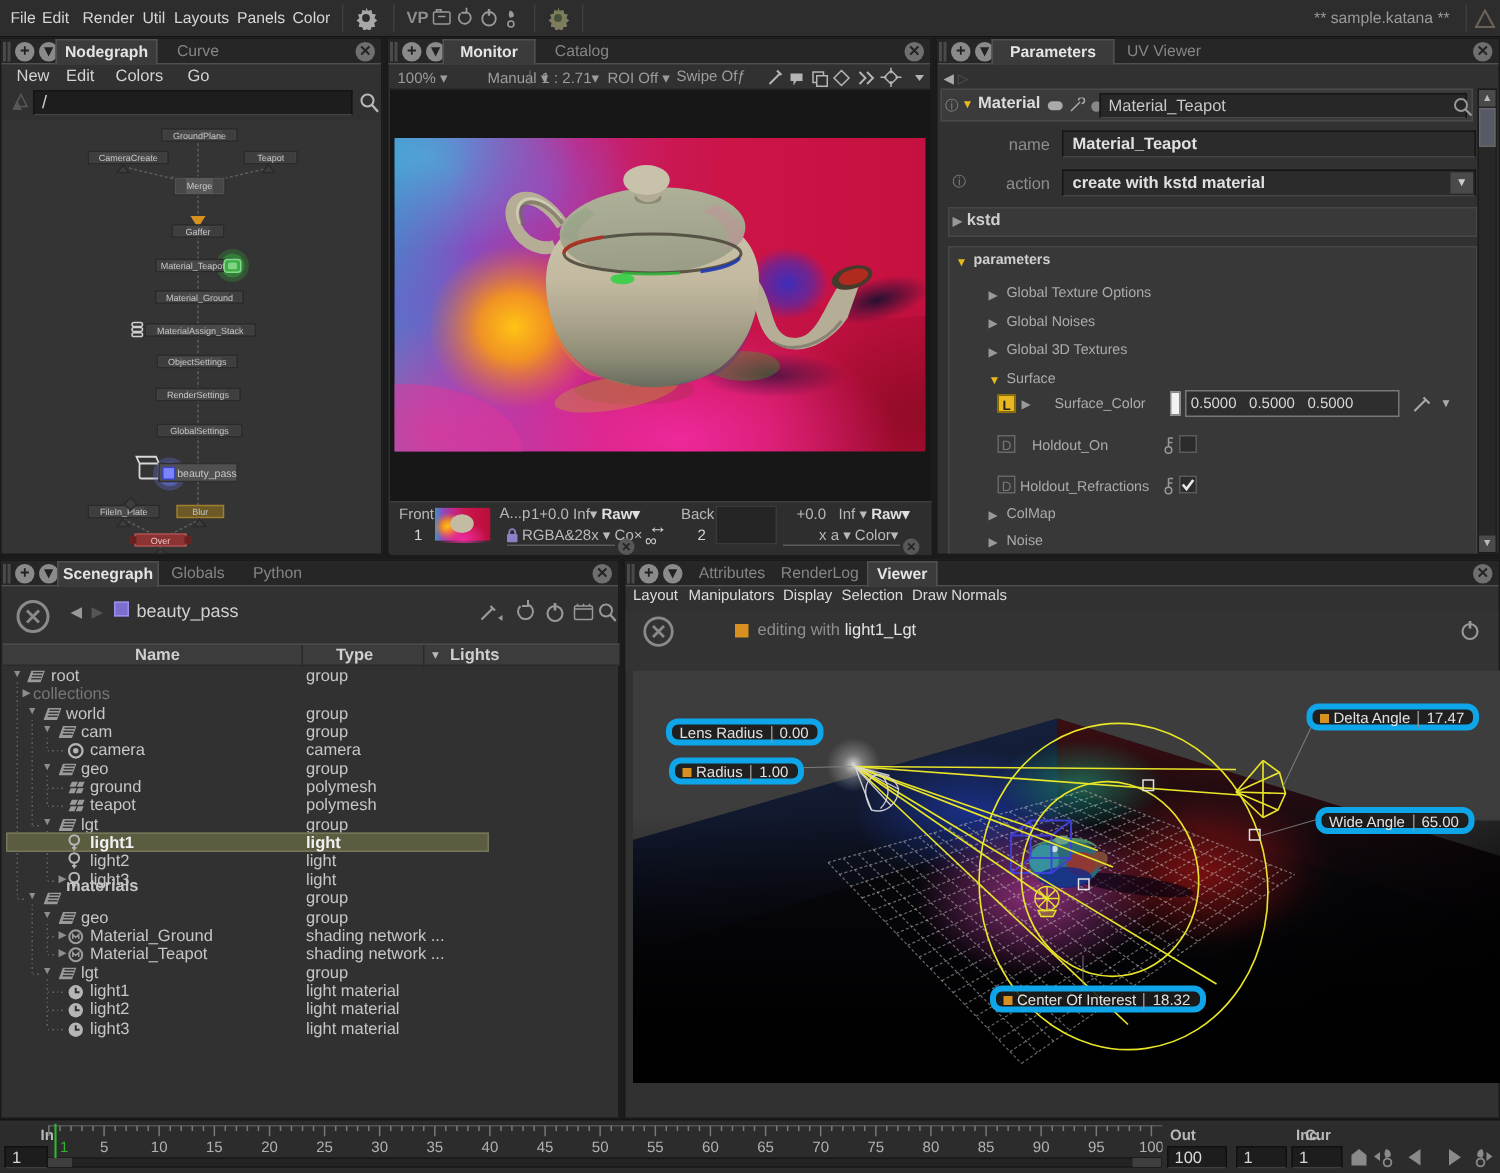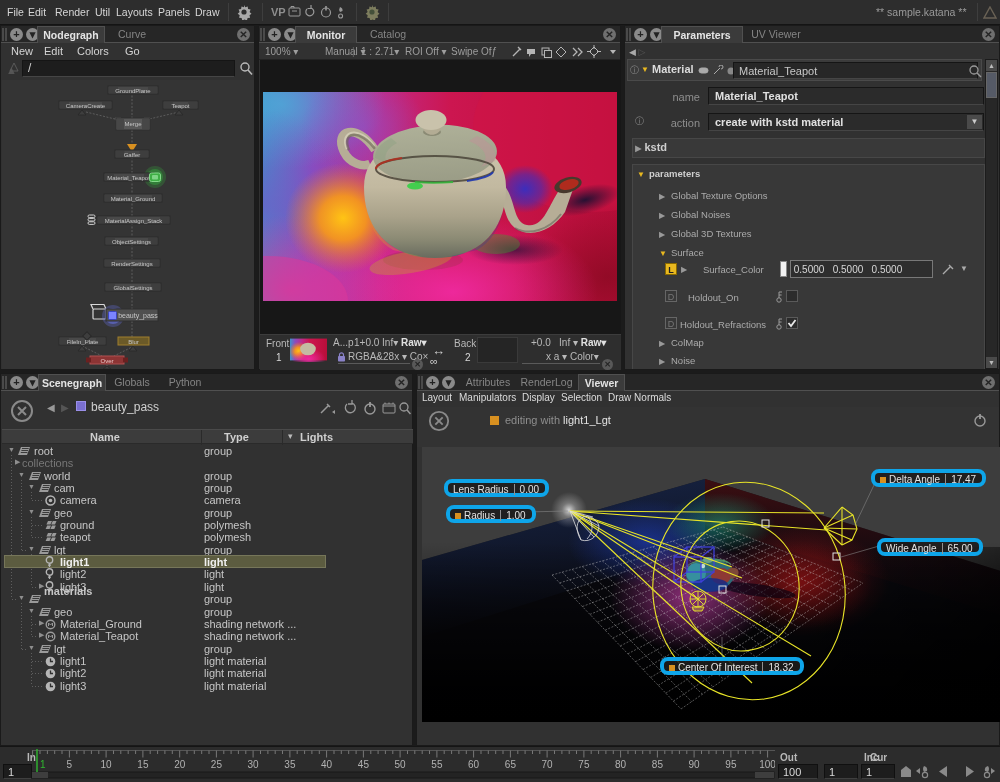--- a/index.html
+++ b/index.html
@@ -27,21 +27,21 @@
 </head>
 <body>
 <div id="root">
   <div id="menubar">
     <span class="mi" style="left:7px">File</span>
     <span class="mi" style="left:28px">Edit</span>
     <span class="mi" style="left:55px">Render</span>
     <span class="mi" style="left:95px">Util</span>
     <span class="mi" style="left:116px">Layouts</span>
     <span class="mi" style="left:158px">Panels</span>
-    <span class="mi" style="left:195px">Draw</span>
+    <span class="mi" style="left:195px">Color</span>
     <div style="position:absolute;left:228px;top:3px;width:1px;height:18px;background:#3e3e3e;"></div>
     <svg class="abs" style="left:236px;top:4px" width="16" height="16" viewBox="0 0 16 16" fill="#a8a8a8">
         <path d="M8 1 l1.2 2.2 2.5-.6 .4 2.5 2.5 .5 -1 2.4 1.9 1.7 -2 1.6 .6 2.5 -2.5 .3 -.7 2.4 -2.3-1 -2.3 1 -.7-2.4 -2.5-.3 .6-2.5 -2-1.6 1.9-1.7 -1-2.4 2.5-.5 .4-2.5 2.5 .6 z"></path>
         <circle cx="8" cy="8" r="2.6" fill="#2d2d2d"></circle>
       </svg>
     <div style="position:absolute;left:262px;top:3px;width:1px;height:18px;background:#3e3e3e;"></div>
     <span class="mi" style="left:271px;color:#8e8e8e;font-size:11px;font-weight:bold;top:6px">VP</span>
     <svg class="abs" style="left:288px;top:5px" width="62" height="14" viewBox="0 0 62 14" fill="none" stroke="#999">
       <rect x="1" y="3" width="11" height="8" rx="1"></rect>
         <path d="M3 3 v-1.5 h3 v1.5 M4 6 l5 0"></path>

